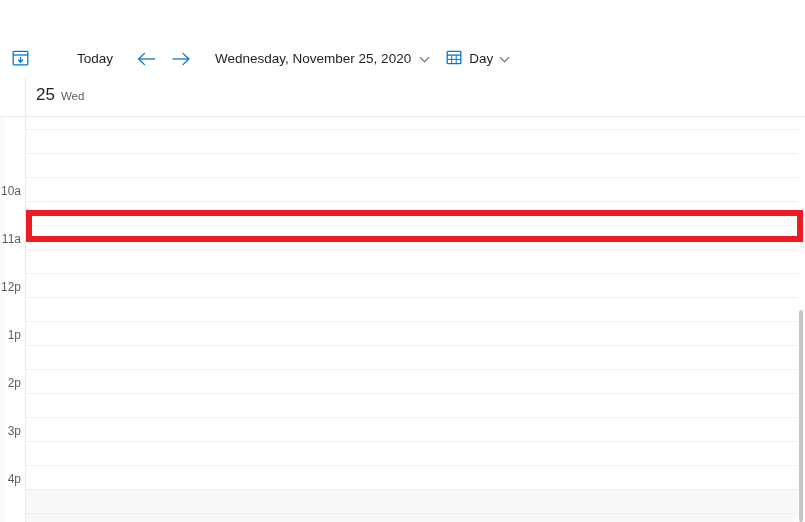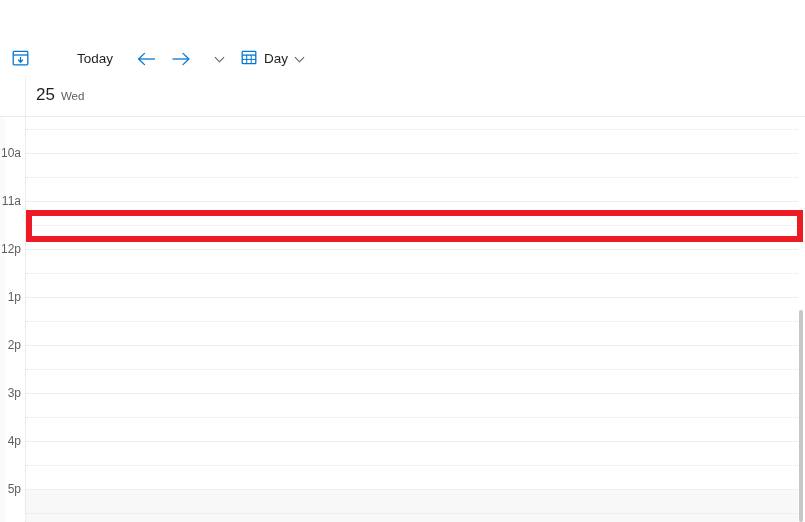--- a/index.html
+++ b/index.html
@@ -210,20 +210,21 @@
     box-sizing: border-box;
   }
   .time-label {
     position: absolute;
     right: 4px;
     font-size: 12px;
     color: #605e5c;
     line-height: 14px;
     text-align: right;
     white-space: nowrap;
+    margin-top: 38px;
   }
   .column {
     position: absolute;
     left: 26px; top: 0;
     width: 772px;
     height: 405px;
     background: #ffffff;
   }
   .hour-line {
     position: absolute;
@@ -300,20 +301,21 @@
     </div>
 
     <div class="nav-arrow nav-next">
       <svg width="22" height="16" viewBox="0 0 22 16" aria-hidden="true">
         <line x1="2.5" y1="8" x2="19" y2="8" stroke="#0078d4" stroke-width="1.3"></line>
         <path d="M13 2.4 L18.9 8 L13 13.6" fill="none" stroke="#0078d4" stroke-width="1.3" stroke-linecap="round" stroke-linejoin="round"></path>
       </svg>
     </div>
 
     <div class="cmd-item date-group">
+      <span class="cmd-label">Wednesday, November 25, 2020</span>
       <span class="chev small"></span>
     </div>
 
     <div class="cmd-item view-group">
       <span>
         <svg width="16" height="16" viewBox="0 0 16 16" aria-hidden="true">
           <rect x="1.2" y="2.4" width="13.6" height="12.2" rx="0.7" fill="none" stroke="#0078d4" stroke-width="1.3"></rect>
           <line x1="1.2" y1="6.1" x2="14.8" y2="6.1" stroke="#0078d4" stroke-width="1.3"></line>
           <line x1="5.7" y1="6.1" x2="5.7" y2="14.6" stroke="#0078d4" stroke-width="1"></line>
           <line x1="10.2" y1="6.1" x2="10.2" y2="14.6" stroke="#0078d4" stroke-width="1"></line>

